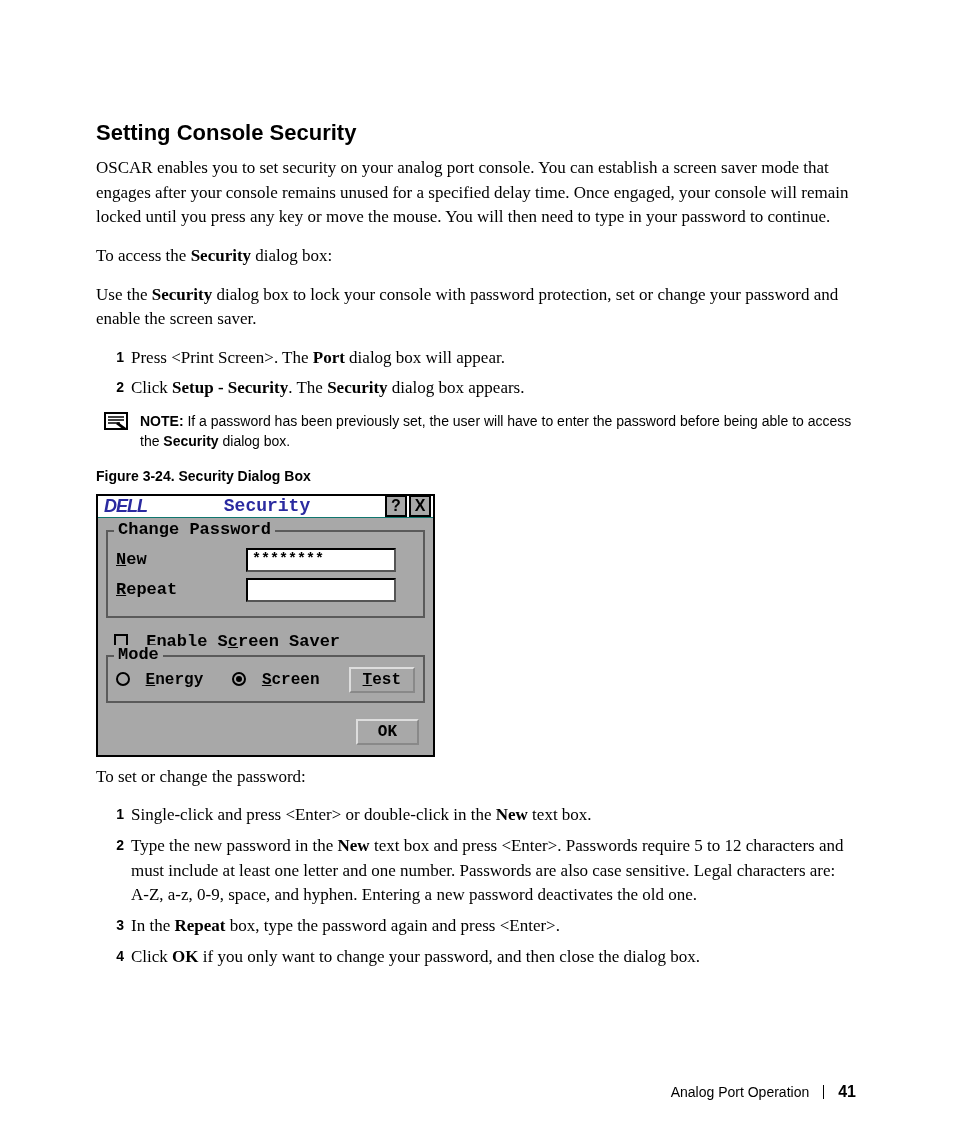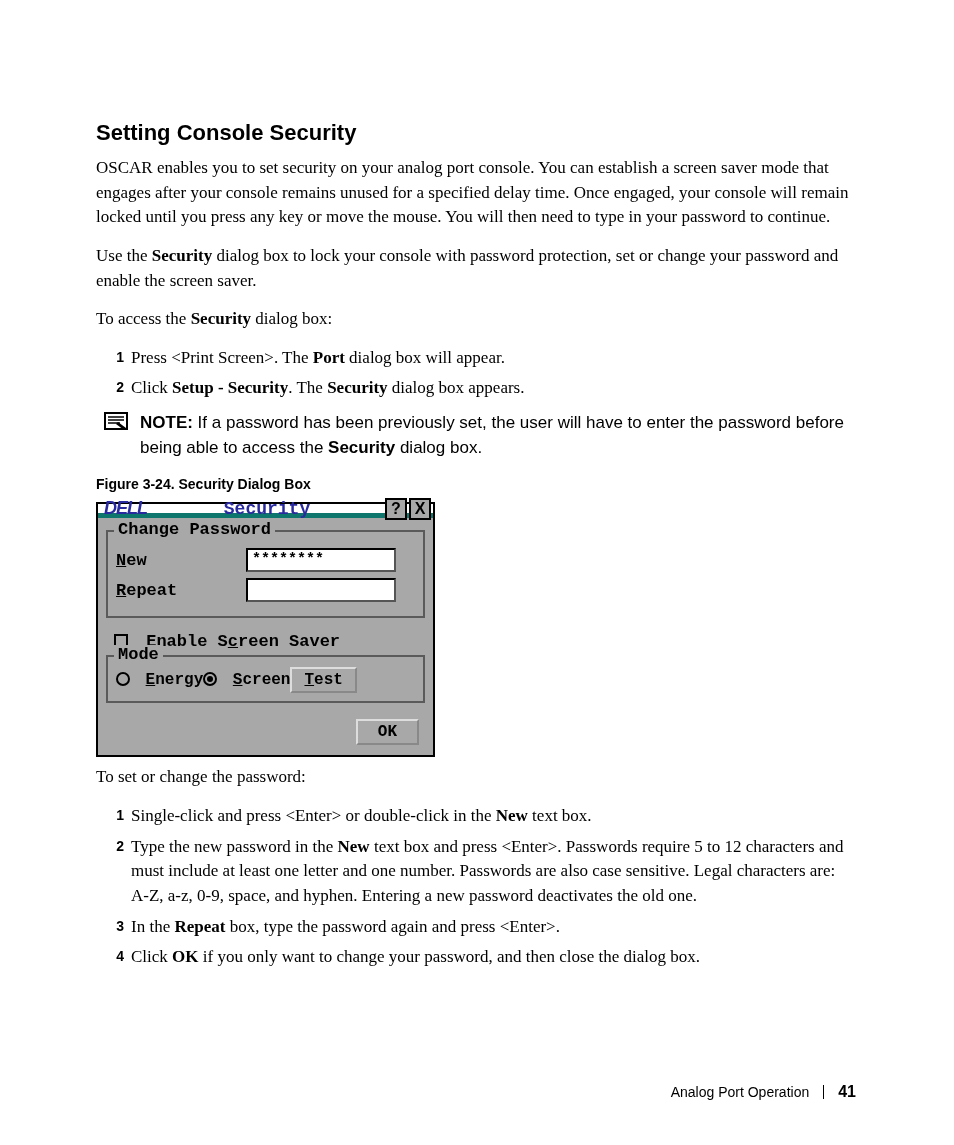--- a/index.html
+++ b/index.html
@@ -61,21 +61,21 @@
   }
   .note-icon {
     width: 24px;
     height: 18px;
     flex: 0 0 24px;
     margin-right: 12px;
     margin-top: 1px;
   }
   .note-text {
     font-family: Arial, Helvetica, sans-serif;
-    font-size: 17px;
+    font-size: 14px;
     line-height: 1.45;
   }
   .figure-caption {
     font-family: Arial, Helvetica, sans-serif;
     font-weight: bold;
     font-size: 14px;
     margin: 6px 0 10px 0;
   }
 
   
@@ -86,22 +86,22 @@
     font-family: "Courier New", monospace;
     font-weight: bold;
     color: #000;
     margin-bottom: 8px;
   }
   .dialog * { box-sizing: border-box; }
   .dlg-title {
     display: flex;
     align-items: center;
     background: #fff;
-    border-bottom: 5px solid #0f766e;
-    height: 14px;
+    border-bottom: 1px solid #0f766e;
+    height: 22px;
     padding: 0 2px;
   }
   .dell-logo {
     font-family: Arial, Helvetica, sans-serif;
     font-style: italic;
     font-weight: 900;
     color: #2a2aa0;
     font-size: 18px;
     letter-spacing: -1px;
     padding: 0 4px;
@@ -184,21 +184,21 @@
   }
   .radio.checked::after {
     content:""; position:absolute; left:2px; top:2px; width:6px; height:6px;
     background:#000; border-radius:50%;
   }
   .dlg-btn {
     border:2px outset #ddd; background:#a8a8a8;
     padding: 2px 12px;
     font-family:"Courier New",monospace; font-weight:bold; font-size:16px;
   }
-  .mode-row { display:flex; align-items:center; }
+  .mode-row { display:flex; align-items:center; justify-content:space-between; }
   .ok-row { display:flex; justify-content:flex-end; padding: 6px 8px 2px 0; }
 
   
   .footer {
     position: absolute;
     bottom: 44px;
     right: 98px;
     font-family: Arial, Helvetica, sans-serif;
     font-size: 14px;
     display: flex;
@@ -213,25 +213,25 @@
 </style>
 </head>
 <body>
 
 <div class="page">
   <div class="heading">Setting Console Security</div>
 
   <p class="body-para">OSCAR enables you to set security on your analog port console. You can establish a screen saver mode that engages after your console remains unused for a specified delay time. Once engaged, your console will remain locked until you press any key or move the mouse. You will then need to type in your password to continue.</p>
 
   <p class="body-para">
+    <span>To access the </span><span class="bold-inline">Security</span><span> dialog box:</span>
+  </p>
+
+  <p class="body-para">
     <span>Use the </span><span class="bold-inline">Security</span><span> dialog box to lock your console with password protection, set or change your password and enable the screen saver.</span>
-  </p>
-
-  <p class="body-para">
-    <span>To access the </span><span class="bold-inline">Security</span><span> dialog box:</span>
   </p>
 
   <ol class="ol">
     <li>
       <span class="num">1</span>
       <span>Press &lt;Print Screen&gt;. The </span><span class="bold-inline">Port</span><span> dialog box will appear.</span>
     </li>
     <li>
       <span class="num">2</span>
       <span>Click </span><span class="bold-inline">Setup - Security</span><span>. The </span><span class="bold-inline">Security</span><span> dialog box appears.</span>

